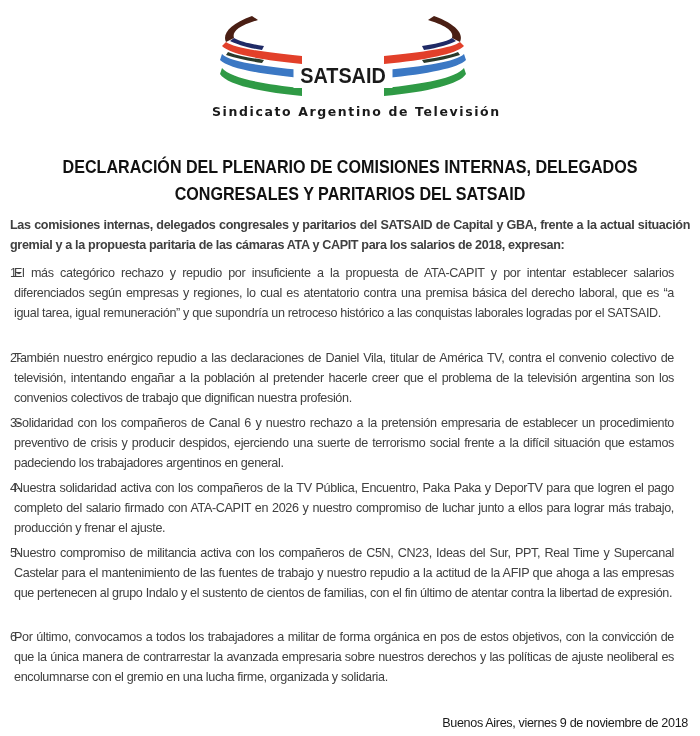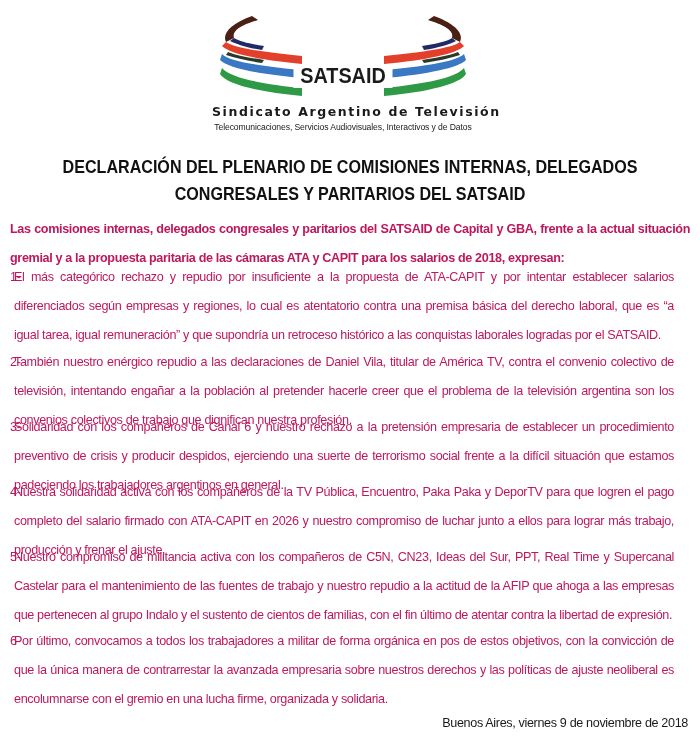--- a/index.html
+++ b/index.html
@@ -26,22 +26,22 @@
   }
 
   .title {
     position: absolute; left: 0; top: 154px; width: 700px; text-align: center;
     font-family: "Liberation Sans Narrow", "Liberation Sans", sans-serif;
     font-weight: bold; font-size: 17.5px; line-height: 27px; color: #111;
     transform: scaleX(0.92); transform-origin: center;
   }
 
   .text {
-    font-family: "Liberation Sans", sans-serif; font-size: 12.6px; line-height: 29px;
-    color: #be185d; text-align: justify; letter-spacing: -0.35px;
+    font-family: "Liberation Sans", sans-serif; font-size: 12.6px; line-height: 20px;
+    color: #404040; text-align: justify; letter-spacing: -0.35px;
   }
   .intro { position: absolute; left: 10px; top: 215px; width: 680px; font-weight: bold; }
 
   .item { position: absolute; left: 10px; width: 680px; }
   .item .num { position: absolute; left: 0; top: 0; width: 20px; }
   .item .body { margin-left: 4px; width: 660px; }
   .text-justify-last { text-align-last: left; }
 
   .signoff {
     position: absolute; right: 12px; top: 716px;
@@ -65,21 +65,20 @@
 
     <path d="M222 8 C244 16, 252 26, 248 34 L240 30 C242 24, 236 18, 216 12 Z" fill="#4a1f14"></path>
     <path d="M248 34 C240 40, 212 44, 172 48 L172 56 C214 52, 244 46, 252 38 Z" fill="#e2402a"></path>
     <path d="M240 30 C234 34, 222 36, 210 38 L212 42 C226 40, 238 36, 244 33 Z" fill="#1f2a66"></path>
     <path d="M252 46 C244 54, 212 58, 174 62 L174 70 C216 66, 246 60, 254 52 Z" fill="#3b78c4"></path>
     <path d="M246 44 C236 48, 222 50, 210 52 L212 55 C226 53, 238 50, 248 47 Z" fill="#2a3a2a"></path>
     <path d="M252 60 C244 70, 212 76, 172 80 L172 88 C216 84, 248 76, 254 66 Z" fill="#2f9a45"></path>
   </svg>
   <div class="logo-word">SATSAID</div>
   <div class="logo-sub1">Sindicato Argentino de Televisión</div>
-  <div class="logo-sub2">Telecomunicaciones, Servicios Audiovisuales, Interactivos y de Datos</div>
 </div>
 
 <div class="title">
   <div>DECLARACIÓN DEL PLENARIO DE COMISIONES INTERNAS, DELEGADOS</div>
   <div>CONGRESALES Y PARITARIOS DEL SATSAID</div>
 </div>
 
 <p class="text intro text-justify-last">Las comisiones internas, delegados congresales y paritarios del SATSAID de Capital y GBA, frente a la actual situación gremial y a la propuesta paritaria de las cámaras ATA y CAPIT para los salarios de 2018, expresan:</p>
 
 <div class="item" style="top:263px;">

